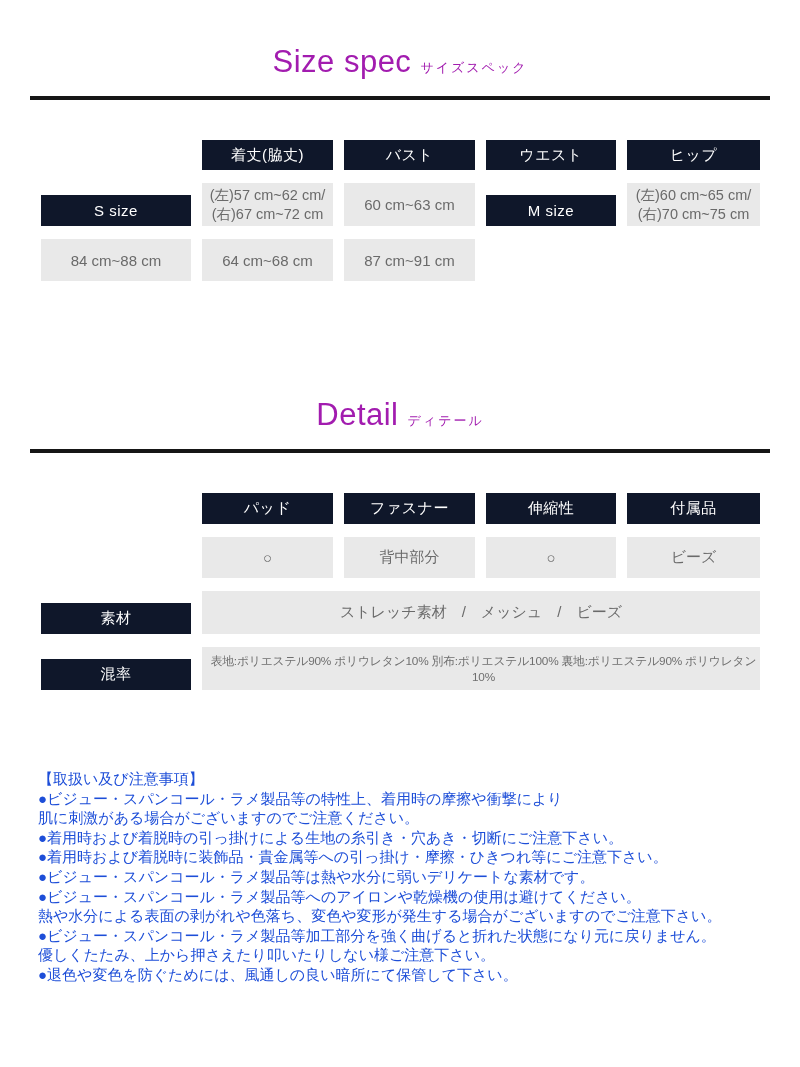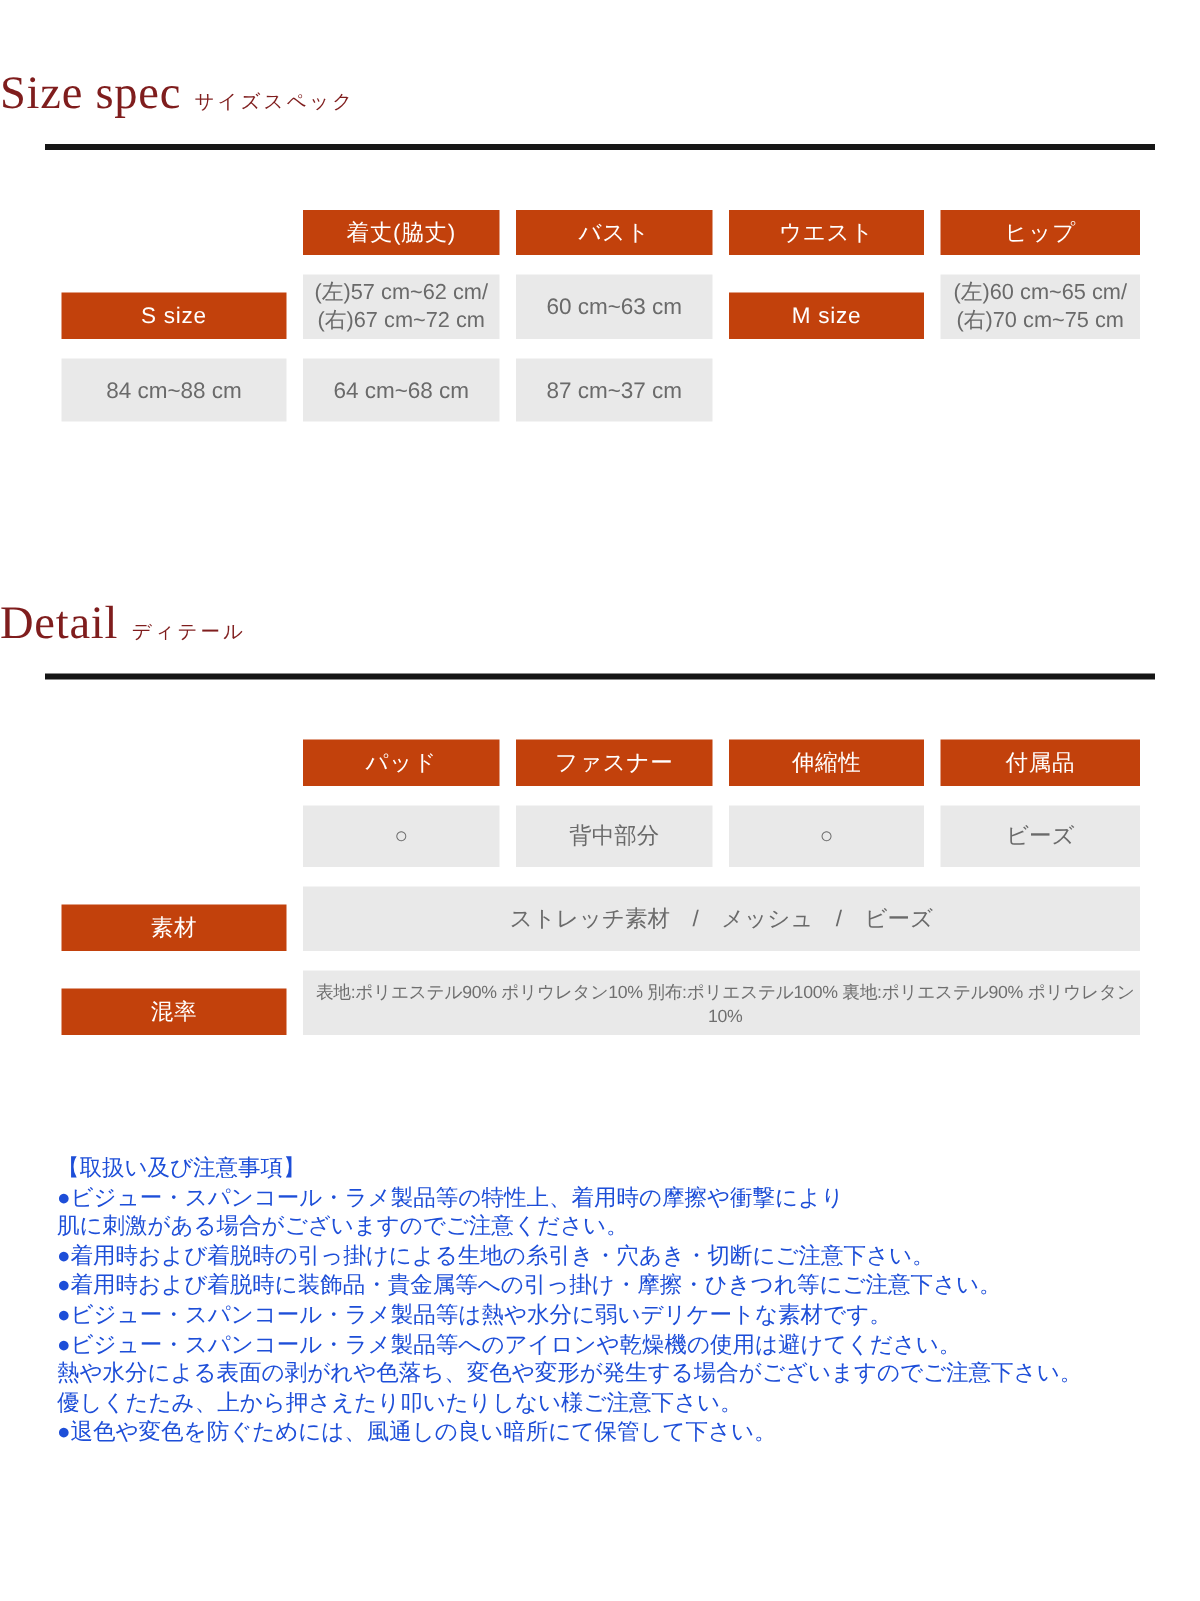--- a/index.html
+++ b/index.html
@@ -6,22 +6,23 @@
   body {
     width: 800px; height: 1067px;
     background: #ffffff;
     font-family: "Liberation Sans", sans-serif;
     overflow: hidden;
   }
   .page { position: relative; width: 800px; height: 1067px; }
 
   
   .section-title {
-    font-family: Liberation Serif, serif;
-    color: #7f1d1d;
+    text-align: center;
+    font-family: Liberation Sans, sans-serif;
+    color: #a21caf;
     line-height: 36px;
     white-space: nowrap;
   }
   .section-title.first { padding-top: 44px; }
   .section-title.second { padding-top: 116px; }
   .section-title .en { font-size: 31px; letter-spacing: 0.5px; }
   .section-title .jp { font-size: 13px; letter-spacing: 2px; margin-left: 9px; }
 
   .rule { height: 4px; background: #161616; margin: 10px 30px 0 30px; }
 
@@ -29,21 +30,21 @@
   .grid {
     display: grid;
     margin-left: 41px;
     gap: 13px 11px;
     margin-top: 28px;
   }
   .size-grid { grid-template-columns: 150px 131px 131px 130px 133px; grid-template-rows: 42px 43px 42px; }
   .detail-grid { grid-template-columns: 150px 131px 131px 130px 133px; grid-template-rows: 43px 41px 43px 43px; }
 
   .th, .rowlabel {
-    background: #c2410c;
+    background: #0f172a;
     color: #ffffff;
     font-size: 15px;
     display: flex; align-items: center; justify-content: center;
     letter-spacing: 0.5px;
     margin-top: 12px;
   }
   .td {
     background: #e9e9e9;
     color: #6a6a6a;
     font-size: 15px;
@@ -90,21 +91,21 @@
     <div class="rowlabel">S size</div>
     <div class="td multiline">(左)57 cm~62 cm/
 (右)67 cm~72 cm</div>
     <div class="td">60 cm~63 cm</div>
 
     <div class="rowlabel">M size</div>
     <div class="td multiline">(左)60 cm~65 cm/
 (右)70 cm~75 cm</div>
     <div class="td">84 cm~88 cm</div>
     <div class="td">64 cm~68 cm</div>
-    <div class="td">87 cm~37 cm</div>
+    <div class="td">87 cm~91 cm</div>
   </div>
 
   <div class="section-title second">
     <span class="en">Detail</span><span class="jp">ディテール</span>
   </div>
   <div class="rule"></div>
 
   <div class="grid detail-grid">
     <div class="spacer"></div>
     <div class="th">パッド</div>
@@ -127,17 +128,18 @@
 
   <div class="care">
     <div class="care-line">【取扱い及び注意事項】</div>
     <div class="care-line">●ビジュー・スパンコール・ラメ製品等の特性上、着用時の摩擦や衝撃により</div>
     <div class="care-line">肌に刺激がある場合がございますのでご注意ください。</div>
     <div class="care-line">●着用時および着脱時の引っ掛けによる生地の糸引き・穴あき・切断にご注意下さい。</div>
     <div class="care-line">●着用時および着脱時に装飾品・貴金属等への引っ掛け・摩擦・ひきつれ等にご注意下さい。</div>
     <div class="care-line">●ビジュー・スパンコール・ラメ製品等は熱や水分に弱いデリケートな素材です。</div>
     <div class="care-line">●ビジュー・スパンコール・ラメ製品等へのアイロンや乾燥機の使用は避けてください。</div>
     <div class="care-line">熱や水分による表面の剥がれや色落ち、変色や変形が発生する場合がございますのでご注意下さい。</div>
+    <div class="care-line">●ビジュー・スパンコール・ラメ製品等加工部分を強く曲げると折れた状態になり元に戻りません。</div>
     <div class="care-line">優しくたたみ、上から押さえたり叩いたりしない様ご注意下さい。</div>
     <div class="care-line">●退色や変色を防ぐためには、風通しの良い暗所にて保管して下さい。</div>
   </div>
 
 </div>
 
 </body></html>

